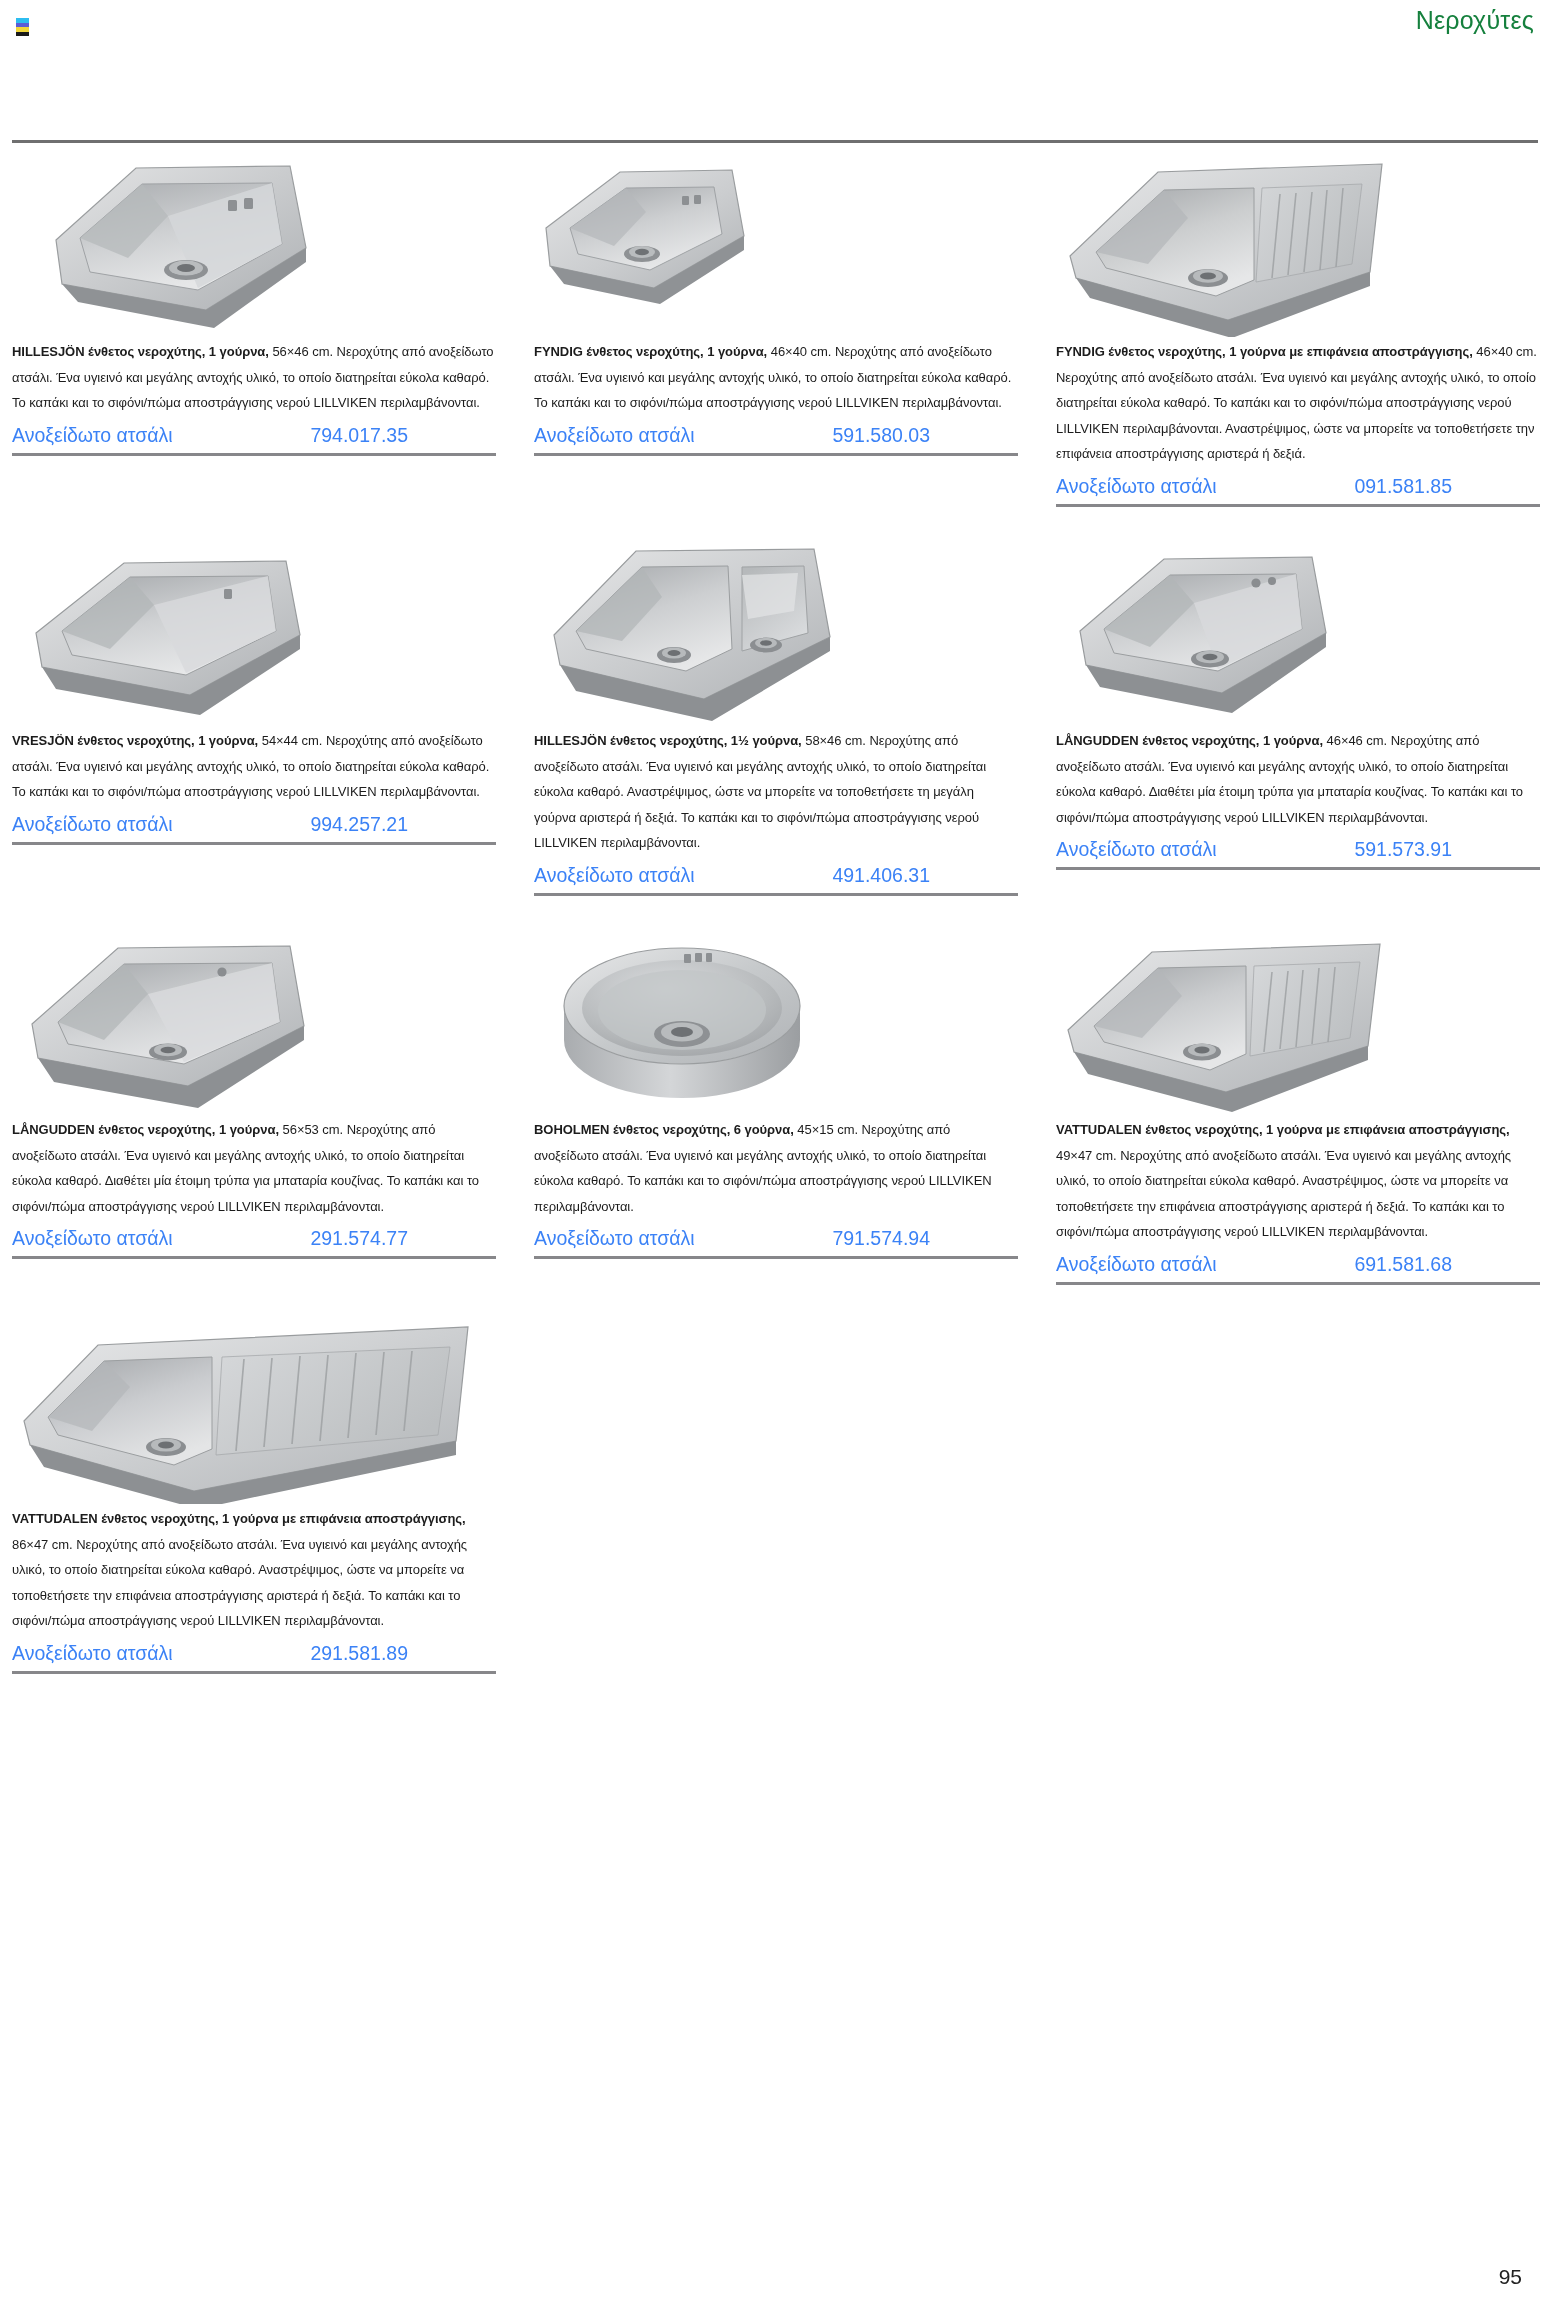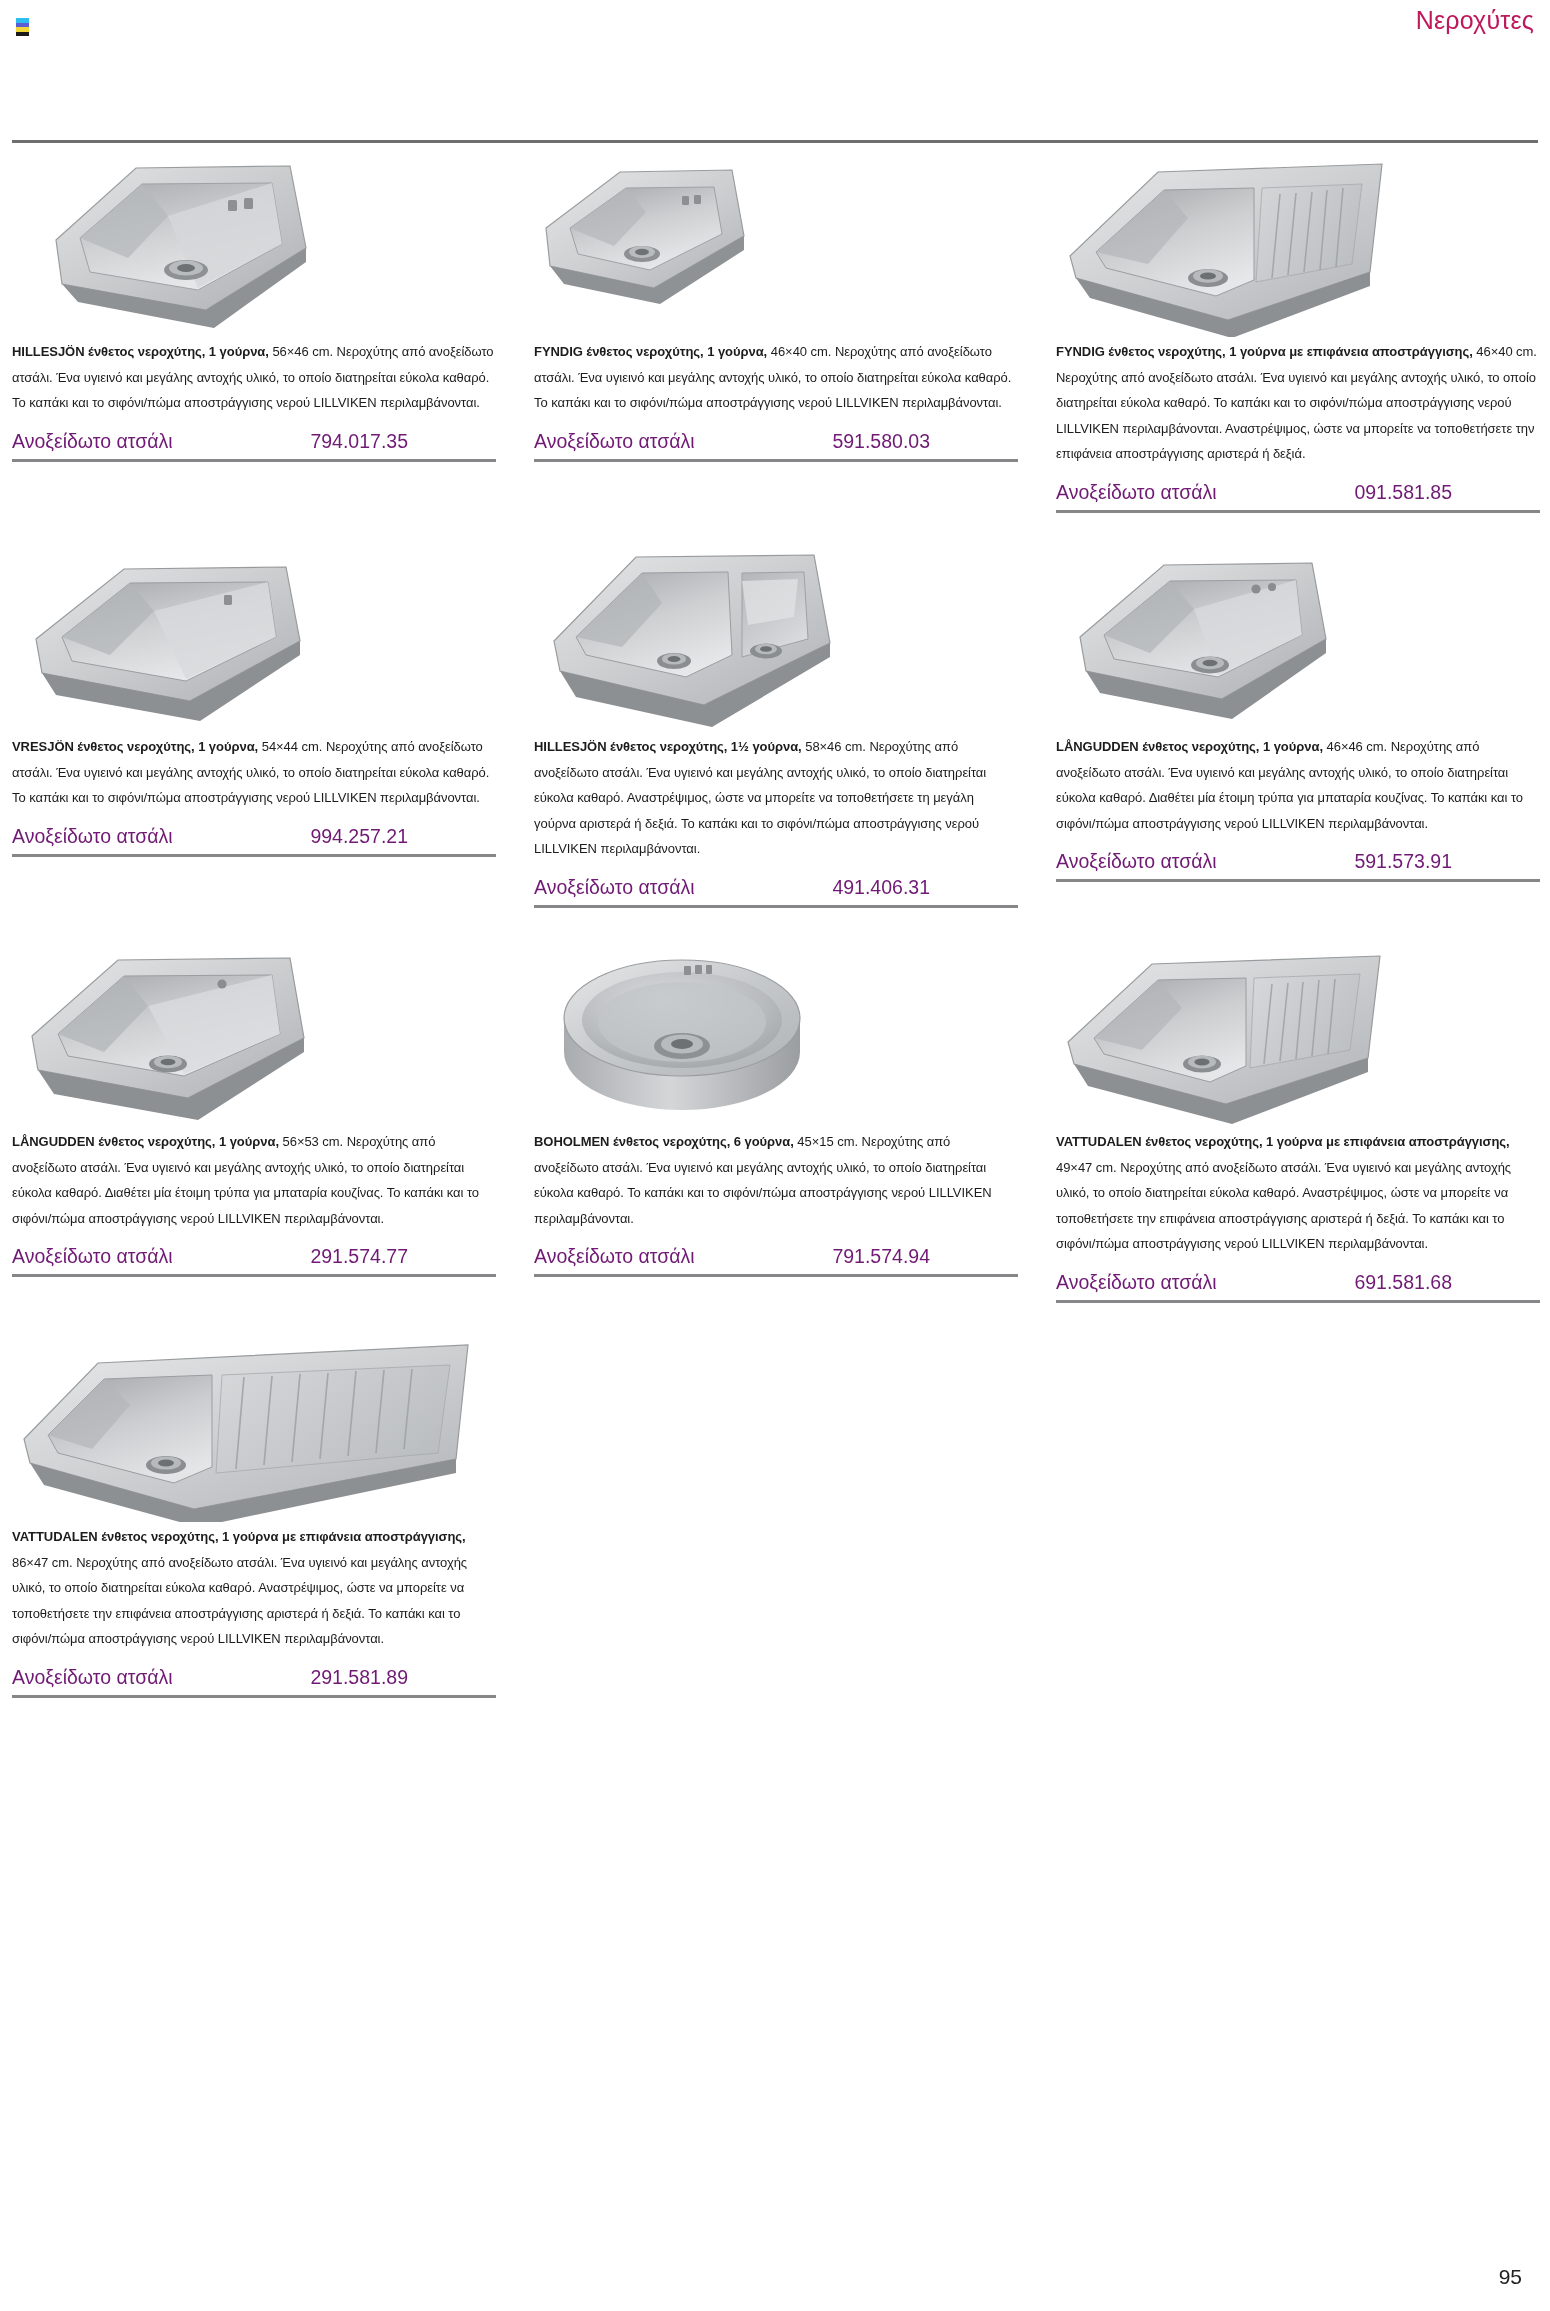--- a/index.html
+++ b/index.html
@@ -33,21 +33,21 @@
     flex-direction: column;
   }
   .reg-mark i { display: block; height: 25%; width: 100%; }
 
   .header-cat {
     position: absolute;
     right: 16px;
     top: 6px;
     font-size: 25px;
     letter-spacing: 0.2px;
-    color: #be185d;
+    color: #15803d;
     font-weight: 400;
   }
 
   .section-title {
     position: absolute;
     left: 12px;
     top: 82px;
     font-size: 37px;
     font-weight: 700;
     font-style: italic;
@@ -103,22 +103,22 @@
     letter-spacing: -0.05px;
     margin-top: 2px;
   }
   .desc b { font-weight: 700; }
 
   .artline {
     display: flex;
     justify-content: center;
     font-size: 19.5px;
     line-height: 26px;
-    color: #701a75;
-    margin-top: 12px;
+    color: #3b82f6;
+    margin-top: 6px;
     padding-right: 32px;
   }
   .artline .mat { flex: 0 0 auto; }
   .artline .num { flex: 0 0 auto; margin-left: auto; margin-right: 56px; }
 
   .cell-rule {
     margin-top: 5px;
     height: 3px;
     background: #87878a;
     width: 100%;

